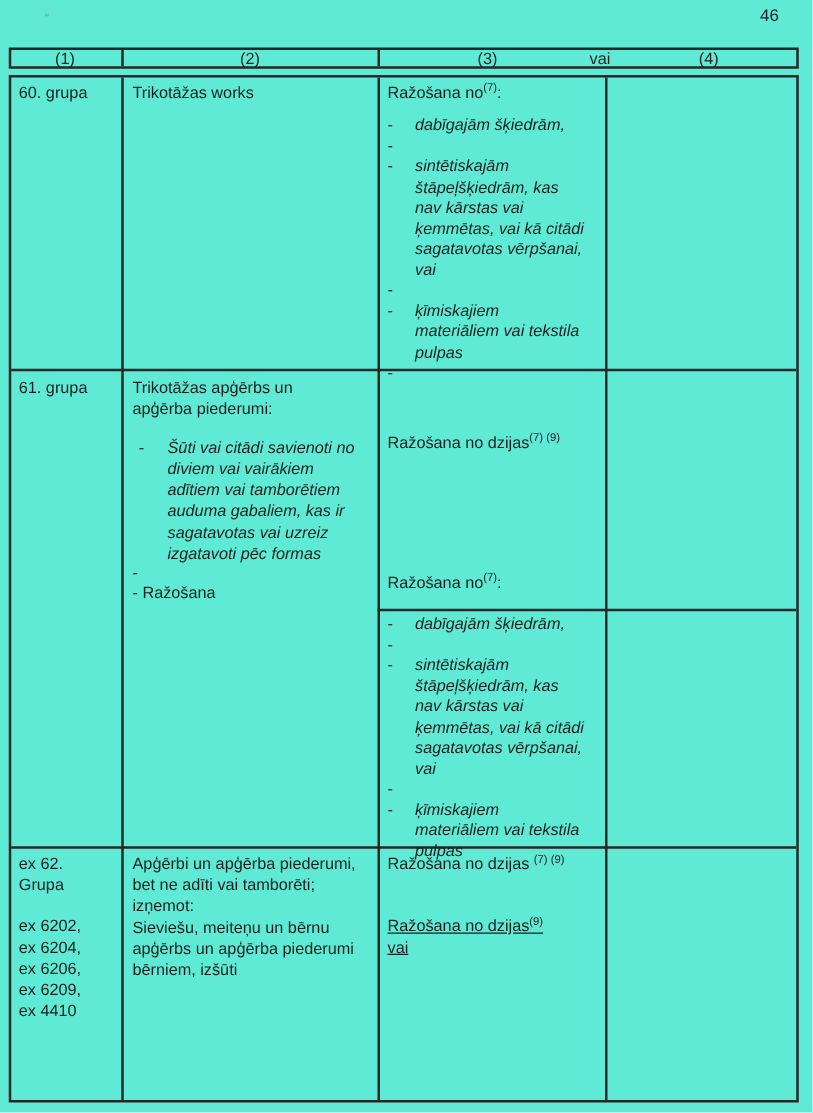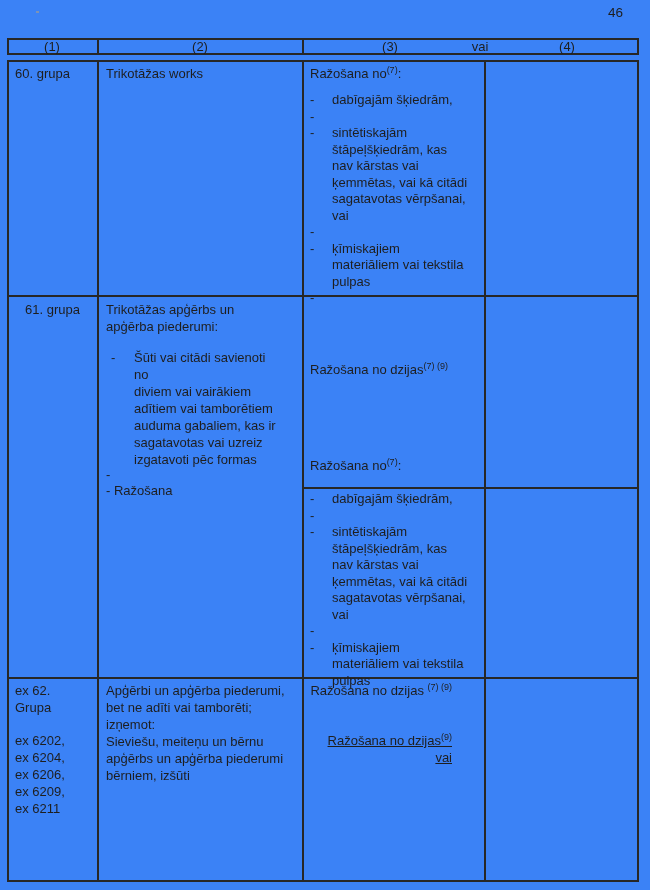--- a/index.html
+++ b/index.html
@@ -1,17 +1,17 @@
 <!DOCTYPE html>
 <html><head>
 <meta charset="utf-8">
 <style>
   html,body{margin:0;padding:0;background:#fff;}
   .page{
-    position:relative;width:650px;height:890px;background:#3b82f6;
+    position:relative;width:650px;height:890px;background:#5eead4;
     font-family:"Liberation Sans",sans-serif;color:#1e1e1e;
     font-size:13px;line-height:17px;overflow:hidden;
   }
   .pagenum{position:absolute;top:4px;left:608px;font-size:13.5px;}
   .speck{position:absolute;left:36px;top:11px;width:3px;height:2px;background:#9a9a9a;opacity:.7;}
 
   
   .thead{
     position:absolute;left:7px;top:38px;width:632px;height:17px;
     border:2px solid #272727;box-sizing:border-box;
@@ -25,21 +25,21 @@
     border:2px solid #272727;box-sizing:border-box;
   }
   .grid .vline{position:absolute;top:0;width:2px;height:100%;background:#272727;}
   .grid .hline{position:absolute;left:0;width:100%;height:2px;background:#272727;}
   .grid .hline-part{position:absolute;height:2px;background:#272727;}
 
   .cell{position:absolute;box-sizing:border-box;}
   .pre{white-space:pre-line;}
   .li{display:flex;align-items:flex-start;}
   .li .dash{flex:none;width:22px;}
-  .li .t{white-space:pre-line;}
+  .li .t{white-space:pre-line;font-style:italic;}
   .list{line-height:16.5px;}
   sup{font-size:9px;line-height:0;vertical-align:baseline;position:relative;top:-5px;}
   .abs{position:absolute;left:0;right:0;}
   .it{font-style:italic;}
 </style>
 </head>
 <body>
 
 <div class="page">
 
@@ -107,42 +107,42 @@
         </div>
         <div class="li">
           <span class="dash">-</span>
           <span class="t"></span>
         </div>
       </div>
     </div>
 
     <div class="cell" style="left:477px;top:0;width:151px;height:233px;"></div>
 
-    <div class="cell" style="left:0;top:235px;width:88px;height:380px;padding:4px 4px 0 16px;">
+    <div class="cell" style="left:0;top:235px;width:88px;height:380px;padding:4px 4px 0 6px;">
       <div>61. grupa</div>
     </div>
 
-    <div class="cell" style="left:90px;top:235px;width:203px;height:380px;padding:4px 21px 0 7px;">
+    <div class="cell" style="left:90px;top:235px;width:203px;height:380px;padding:4px 4px 0 7px;">
       <div class="pre">Trikotāžas apģērbs un
 apģērba piederumi:</div>
       <div class="li" style="margin-top:14px;margin-left:5px;">
         <span class="dash" style="width:23px;">-</span>
         <span class="t">Šūti vai citādi savienoti no
 diviem vai vairākiem
 adītiem vai tamborētiem
 auduma gabaliem, kas ir
 sagatavotas vai uzreiz
 izgatavoti pēc formas</span>
       </div>
       <div style="line-height:14px;">-</div>
       <div>- Ražošana</div>
     </div>
 
     <div class="cell" style="left:295px;top:235px;width:180px;height:380px;">
-      <div class="abs" style="top:64px;padding-left:6px;">
+      <div class="abs" style="top:48px;padding-left:6px;">
         <span>Ražošana no dzijas</span><sup>(7) (9)</sup>
       </div>
       <div class="abs" style="top:160px;padding-left:6px;">
         <span>Ražošana no</span><sup>(7)</sup><span>:</span>
       </div>
       <div class="abs list" style="top:194px;padding-left:6px;">
         <div class="li">
           <span class="dash">-</span>
           <span class="t">dabīgajām šķiedrām,</span>
         </div>
@@ -173,33 +173,33 @@
     </div>
 
     <div class="cell" style="left:477px;top:235px;width:151px;height:380px;"></div>
 
     <div class="cell" style="left:0;top:617px;width:72px;height:201px;padding:3px 2px 0 6px;">
       <div>ex 62. Grupa</div>
       <div class="pre abs" style="top:53px;padding-left:6px;">ex 6202,
 ex 6204,
 ex 6206,
 ex 6209,
-ex 6211</div>
+ex 4410</div>
     </div>
 
     <div class="cell" style="left:90px;top:617px;width:203px;height:201px;padding:3px 2px 0 7px;">
       <div class="pre">Apģērbi un apģērba piederumi,
 bet ne adīti vai tamborēti;
 izņemot:</div>
       <div class="pre">Sieviešu, meiteņu un bērnu
 apģērbs un apģērba piederumi
 bērniem, izšūti</div>
     </div>
 
-    <div class="cell" style="left:295px;top:617px;width:148px;height:201px;text-align:right;">
+    <div class="cell" style="left:295px;top:617px;width:148px;height:201px;">
       <div class="abs" style="top:3px;padding-left:6px;">
         <span>Ražošana no dzijas </span><sup>(7) (9)</sup>
       </div>
       <div class="abs" style="top:53px;padding-left:6px;text-decoration:underline;">
         <div><span>Ražošana no dzijas</span><sup>(9)</sup></div>
         <div>vai</div>
       </div>
     </div>
 
     <div class="cell" style="left:477px;top:617px;width:151px;height:201px;"></div>

